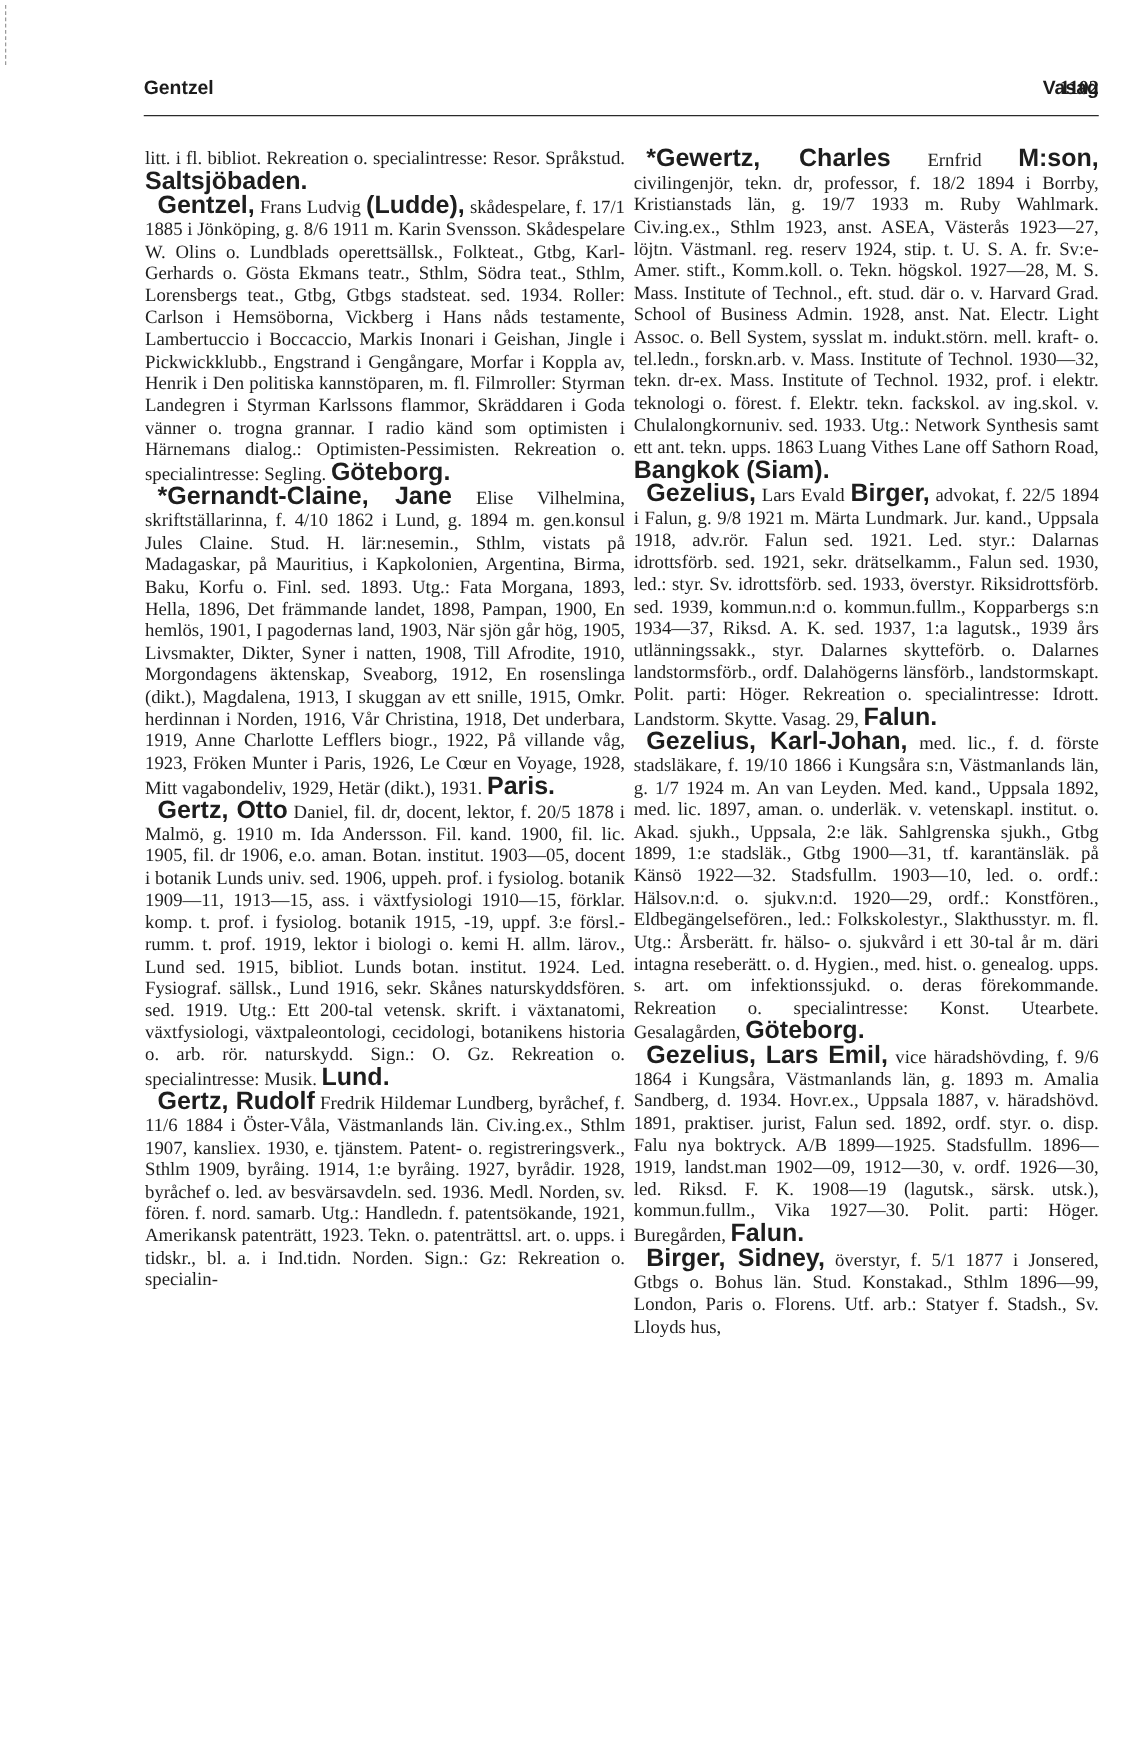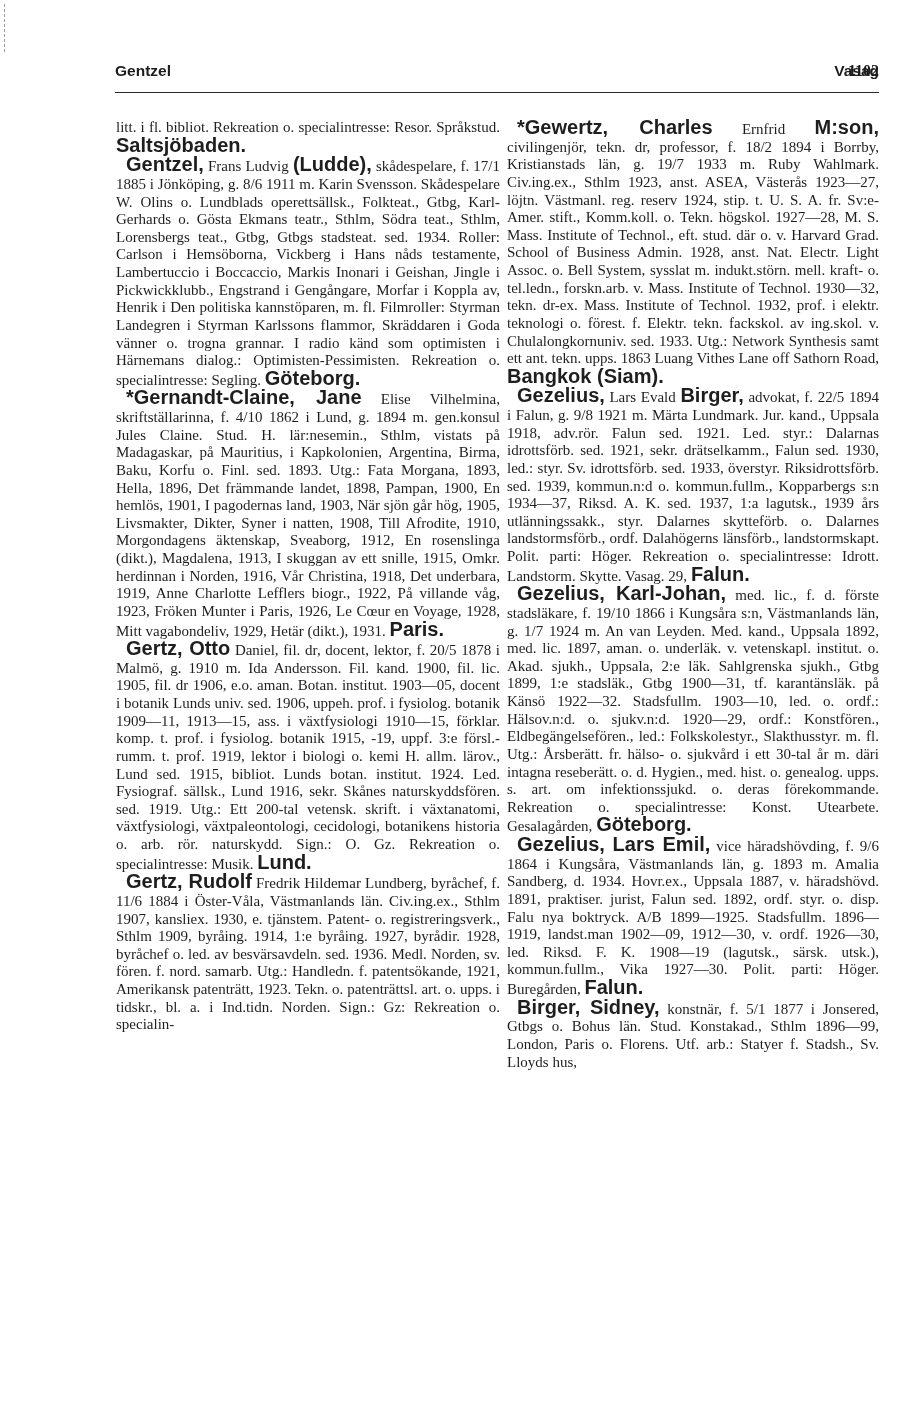--- a/index.html
+++ b/index.html
@@ -37,15 +37,15 @@
       <p class="para entry"><span class="b">Gentzel,</span><span> Frans Ludvig </span><span class="b">(Ludde),</span><span class="i"> skådespelare,</span><span> f. 17/1 1885 i Jönköping, g. 8/6 1911 m. Karin Svensson. Skådespelare W. Olins o. Lundblads operettsällsk., Folkteat., Gtbg, Karl-Gerhards o. Gösta Ekmans teatr., Sthlm, Södra teat., Sthlm, Lorensbergs teat., Gtbg, Gtbgs stadsteat. sed. 1934. Roller: Carlson i Hemsöborna, Vickberg i Hans nåds testamente, Lambertuccio i Boccaccio, Markis Inonari i Geishan, Jingle i Pickwickklubb., Engstrand i Gengångare, Morfar i Koppla av, Henrik i Den politiska kannstöparen, m. fl. Filmroller: Styrman Landegren i Styrman Karlssons flammor, Skräddaren i Goda vänner o. trogna grannar. I radio känd som optimisten i Härnemans dialog.: Optimisten-Pessimisten. Rekreation o. specialintresse: Segling. </span><span class="b">Göteborg.</span></p>
       <p class="para entry"><span class="b">*Gernandt-Claine, Jane</span><span> Elise Vilhelmina, </span><span class="i">skriftställarinna,</span><span> f. 4/10 1862 i Lund, g. 1894 m. gen.konsul Jules Claine. Stud. H. lär:nesemin., Sthlm, vistats på Madagaskar, på Mauritius, i Kapkolonien, Argentina, Birma, Baku, Korfu o. Finl. sed. 1893. Utg.: Fata Morgana, 1893, Hella, 1896, Det främmande landet, 1898, Pampan, 1900, En hemlös, 1901, I pagodernas land, 1903, När sjön går hög, 1905, Livsmakter, Dikter, Syner i natten, 1908, Till Afrodite, 1910, Morgondagens äktenskap, Sveaborg, 1912, En rosenslinga (dikt.), Magdalena, 1913, I skuggan av ett snille, 1915, Omkr. herdinnan i Norden, 1916, Vår Christina, 1918, Det underbara, 1919, Anne Charlotte Lefflers biogr., 1922, På villande våg, 1923, Fröken Munter i Paris, 1926, Le Cœur en Voyage, 1928, Mitt vagabondeliv, 1929, Hetär (dikt.), 1931. </span><span class="b">Paris.</span></p>
       <p class="para entry"><span class="b">Gertz, Otto</span><span> Daniel, </span><span class="i">fil. dr, docent, lektor,</span><span> f. 20/5 1878 i Malmö, g. 1910 m. Ida Andersson. Fil. kand. 1900, fil. lic. 1905, fil. dr 1906, e.o. aman. Botan. institut. 1903—05, docent i botanik Lunds univ. sed. 1906, uppeh. prof. i fysiolog. botanik 1909—11, 1913—15, ass. i växtfysiologi 1910—15, förklar. komp. t. prof. i fysiolog. botanik 1915, -19, uppf. 3:e försl.-rumm. t. prof. 1919, lektor i biologi o. kemi H. allm. lärov., Lund sed. 1915, bibliot. Lunds botan. institut. 1924. Led. Fysiograf. sällsk., Lund 1916, sekr. Skånes naturskyddsfören. sed. 1919. Utg.: Ett 200-tal vetensk. skrift. i växtanatomi, växtfysiologi, växtpaleontologi, cecidologi, botanikens historia o. arb. rör. naturskydd. Sign.: O. Gz. Rekreation o. specialintresse: Musik. </span><span class="b">Lund.</span></p>
       <p class="para entry"><span class="b">Gertz, Rudolf</span><span> Fredrik Hildemar Lundberg, </span><span class="i">byråchef,</span><span> f. 11/6 1884 i Öster-Våla, Västmanlands län. Civ.ing.ex., Sthlm 1907, kansliex. 1930, e. tjänstem. Patent- o. registreringsverk., Sthlm 1909, byråing. 1914, 1:e byråing. 1927, byrådir. 1928, byråchef o. led. av besvärsavdeln. sed. 1936. Medl. Norden, sv. fören. f. nord. samarb. Utg.: Handledn. f. patentsökande, 1921, Amerikansk patenträtt, 1923. Tekn. o. patenträttsl. art. o. upps. i tidskr., bl. a. i Ind.tidn. Norden. Sign.: Gz: Rekreation o. specialin-</span></p>
     </div>
   <div class="col right" id="col-right">
       <p class="para entry"><span class="b">*Gewertz, Charles</span><span> Ernfrid </span><span class="b">M:son,</span><span class="i"> civilingenjör, tekn. dr, professor,</span><span> f. 18/2 1894 i Borrby, Kristianstads län, g. 19/7 1933 m. Ruby Wahlmark. Civ.ing.ex., Sthlm 1923, anst. ASEA, Västerås 1923—27, löjtn. Västmanl. reg. reserv 1924, stip. t. U. S. A. fr. Sv:e-Amer. stift., Komm.koll. o. Tekn. högskol. 1927—28, M. S. Mass. Institute of Technol., eft. stud. där o. v. Harvard Grad. School of Business Admin. 1928, anst. Nat. Electr. Light Assoc. o. Bell System, sysslat m. indukt.störn. mell. kraft- o. tel.ledn., forskn.arb. v. Mass. Institute of Technol. 1930—32, tekn. dr-ex. Mass. Institute of Technol. 1932, prof. i elektr. teknologi o. förest. f. Elektr. tekn. fackskol. av ing.skol. v. Chulalongkornuniv. sed. 1933. Utg.: Network Synthesis samt ett ant. tekn. upps. 1863 Luang Vithes Lane off Sathorn Road, </span><span class="b">Bangkok (Siam).</span></p>
       <p class="para entry"><span class="b">Gezelius,</span><span> Lars Evald </span><span class="b">Birger,</span><span class="i"> advokat,</span><span> f. 22/5 1894 i Falun, g. 9/8 1921 m. Märta Lundmark. Jur. kand., Uppsala 1918, adv.rör. Falun sed. 1921. Led. styr.: Dalarnas idrottsförb. sed. 1921, sekr. drätselkamm., Falun sed. 1930, led.: styr. Sv. idrottsförb. sed. 1933, överstyr. Riksidrottsförb. sed. 1939, kommun.n:d o. kommun.fullm., Kopparbergs s:n 1934—37, Riksd. A. K. sed. 1937, 1:a lagutsk., 1939 års utlänningssakk., styr. Dalarnes skytteförb. o. Dalarnes landstormsförb., ordf. Dalahögerns länsförb., landstormskapt. Polit. parti: Höger. Rekreation o. specialintresse: Idrott. Landstorm. Skytte. Vasag. 29, </span><span class="b">Falun.</span></p>
       <p class="para entry"><span class="b">Gezelius, Karl-Johan,</span><span class="i"> med. lic., f. d. förste stadsläkare,</span><span> f. 19/10 1866 i Kungsåra s:n, Västmanlands län, g. 1/7 1924 m. An van Leyden. Med. kand., Uppsala 1892, med. lic. 1897, aman. o. underläk. v. vetenskapl. institut. o. Akad. sjukh., Uppsala, 2:e läk. Sahlgrenska sjukh., Gtbg 1899, 1:e stadsläk., Gtbg 1900—31, tf. karantänsläk. på Känsö 1922—32. Stadsfullm. 1903—10, led. o. ordf.: Hälsov.n:d. o. sjukv.n:d. 1920—29, ordf.: Konstfören., Eldbegängelsefören., led.: Folkskolestyr., Slakthusstyr. m. fl. Utg.: Årsberätt. fr. hälso- o. sjukvård i ett 30-tal år m. däri intagna reseberätt. o. d. Hygien., med. hist. o. genealog. upps. s. art. om infektionssjukd. o. deras förekommande. Rekreation o. specialintresse: Konst. Utearbete. Gesalagården, </span><span class="b">Göteborg.</span></p>
       <p class="para entry"><span class="b">Gezelius, Lars Emil,</span><span class="i"> vice häradshövding,</span><span> f. 9/6 1864 i Kungsåra, Västmanlands län, g. 1893 m. Amalia Sandberg, d. 1934. Hovr.ex., Uppsala 1887, v. häradshövd. 1891, praktiser. jurist, Falun sed. 1892, ordf. styr. o. disp. Falu nya boktryck. A/B 1899—1925. Stadsfullm. 1896—1919, landst.man 1902—09, 1912—30, v. ordf. 1926—30, led. Riksd. F. K. 1908—19 (lagutsk., särsk. utsk.), kommun.fullm., Vika 1927—30. Polit. parti: Höger. Buregården, </span><span class="b">Falun.</span></p>
-      <p class="para entry"><span class="b">Birger, Sidney,</span><span class="i"> konstnär,</span><span> f. 5/1 1877 i Jonsered, Gtbgs o. Bohus län. Stud. Konstakad., Sthlm 1896—99, London, Paris o. Florens. Utf. arb.: Statyer f. Stadsh., Sv. Lloyds hus,</span></p>
+      <p class="para entry"><span class="b">Birger, Sidney,</span><span class="i"> överstyr,</span><span> f. 5/1 1877 i Jonsered, Gtbgs o. Bohus län. Stud. Konstakad., Sthlm 1896—99, London, Paris o. Florens. Utf. arb.: Statyer f. Stadsh., Sv. Lloyds hus,</span></p>
     </div>
 </div>
 
 </body></html>

